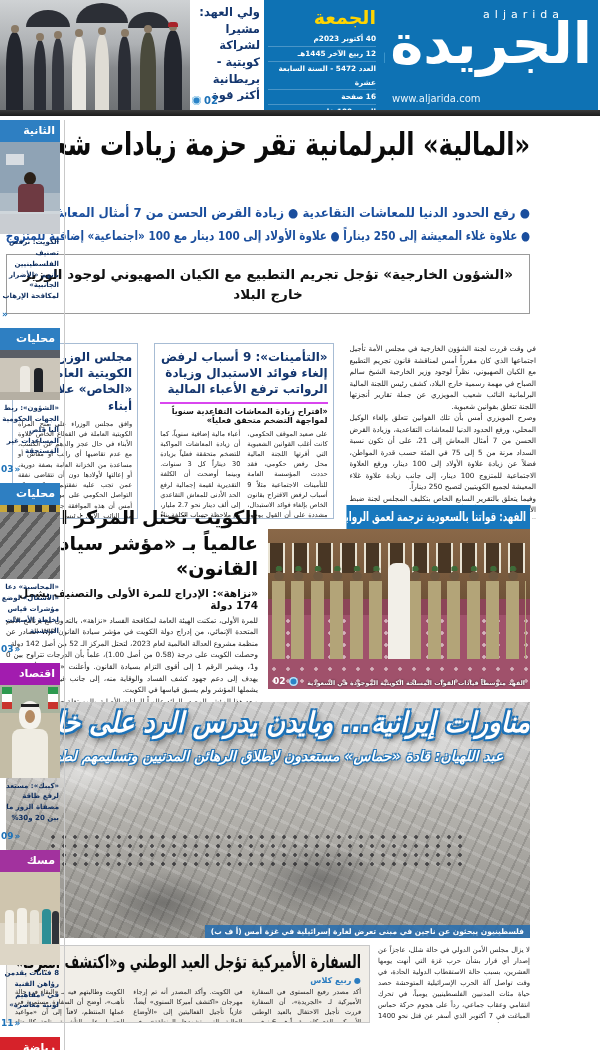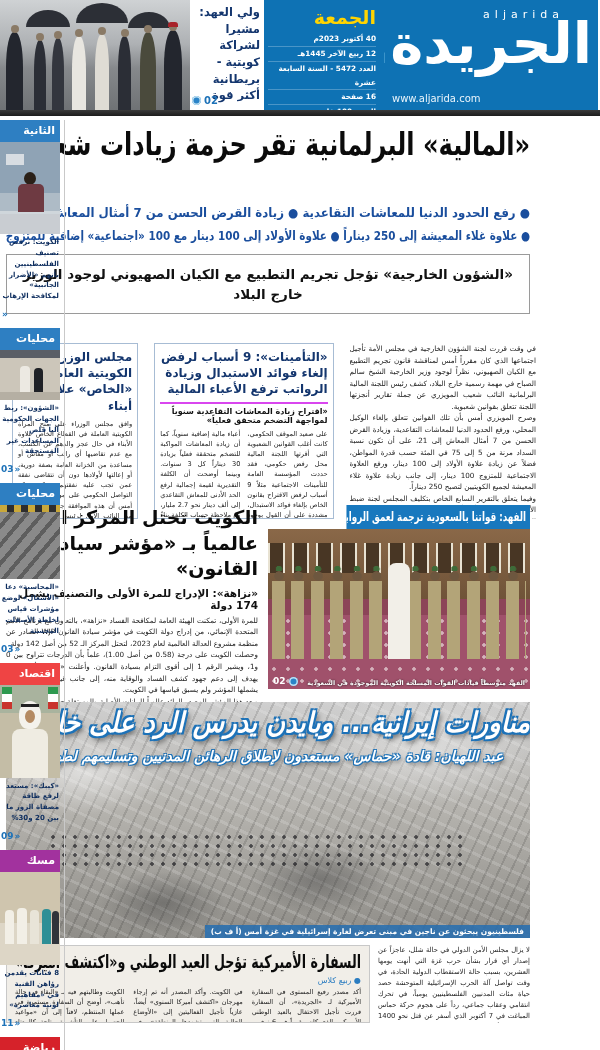--- a/index.html
+++ b/index.html
@@ -90,29 +90,29 @@
   .gz-sub{position:absolute;top:46px;width:100%;text-align:center;font-size:14px;font-weight:bold;font-style:italic;color:#fff;white-space:nowrap;
      text-shadow:1px 1px 0 #1d72b8,-1px -1px 0 #1d72b8,1px -1px 0 #1d72b8,-1px 1px 0 #1d72b8,2px 3px 4px rgba(0,0,0,.5);}
   .gz-cap{position:absolute;bottom:0;right:0;max-width:70%;background:rgba(40,110,175,.88);color:#fff;font-size:7.5px;font-weight:bold;
      padding:2px 6px;text-align:right;white-space:nowrap;}
 
   
   .bottomrow{position:absolute;top:945px;right:70px;width:524px;height:78px;display:flex;gap:8px;}
   .un-col{width:152px;font-size:6.8px;line-height:1.62;text-align:justify;color:#1c1c1c;white-space:pre-line;overflow:hidden;}
   .emb-box{width:364px;background:#f1eee8;border:1px solid #c8c8c8;box-sizing:border-box;padding:5px 8px;overflow:hidden;}
   .emb-head{font-size:18px;font-weight:bold;color:#0b0b0b;text-align:center;white-space:nowrap;}
-  .emb-by{color:#2a7cc0;font-weight:normal;font-size:8px;margin:4px 0 2px;text-align:right;}
+  .emb-by{color:#2a7cc0;font-weight:bold;font-size:8px;margin:4px 0 2px;text-align:right;}
   .emb-body{column-count:3;column-gap:9px;font-size:6.5px;line-height:1.55;text-align:justify;color:#222;}
 
   
   .vrule{position:absolute;left:64px;top:120px;bottom:0;width:1px;background:#c9c9c9;}
   .sidebar{position:absolute;left:0;top:120px;width:60px;}
   .sec{margin-bottom:7px;}
   .sec-head{height:22px;line-height:22px;color:#fff;font-weight:bold;font-size:11px;padding:0 5px;text-align:right;box-sizing:border-box;}
-  .c-blue{background:#2e7fc2;} .c-green{background:#ef4444;} .c-purple{background:#a2329e;} .c-red{background:#d6222a;}
+  .c-blue{background:#2e7fc2;} .c-green{background:#a21caf;} .c-purple{background:#a2329e;} .c-red{background:#d6222a;}
   .sp{position:relative;width:60px;overflow:hidden;}
   .sec-cap{font-size:7px;font-weight:bold;color:#0d2d5e;line-height:1.55;text-align:right;padding:3px 1px 0;}
   .pg-line{text-align:left;padding:0 1px;}
   .pg{color:#1d72b8;font-weight:bold;font-size:9px;}
   .pg::before{content:"«";margin-left:1px;}
   .main-col .pg,.rk-body .pg,.un-col .pg,.emb-body .pg{font-size:inherit;}
 
   
   .p-second{height:92px;background:linear-gradient(180deg,#8fa3b5 0 55%,#aebbc6 55% 75%,#cfd6db 75% 100%);}
   .p-moh1{height:50px;background:#ccc6ba;}

